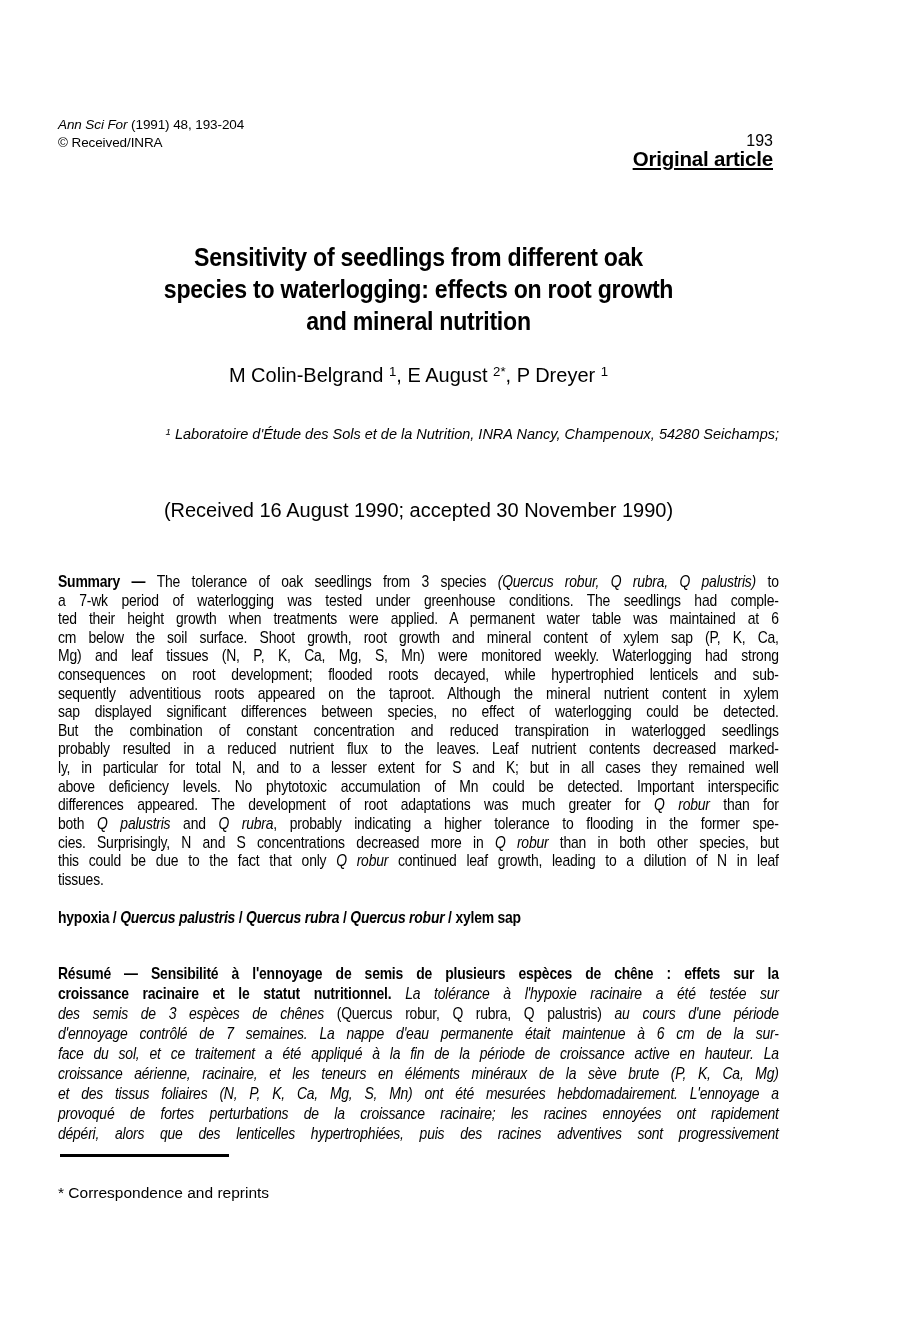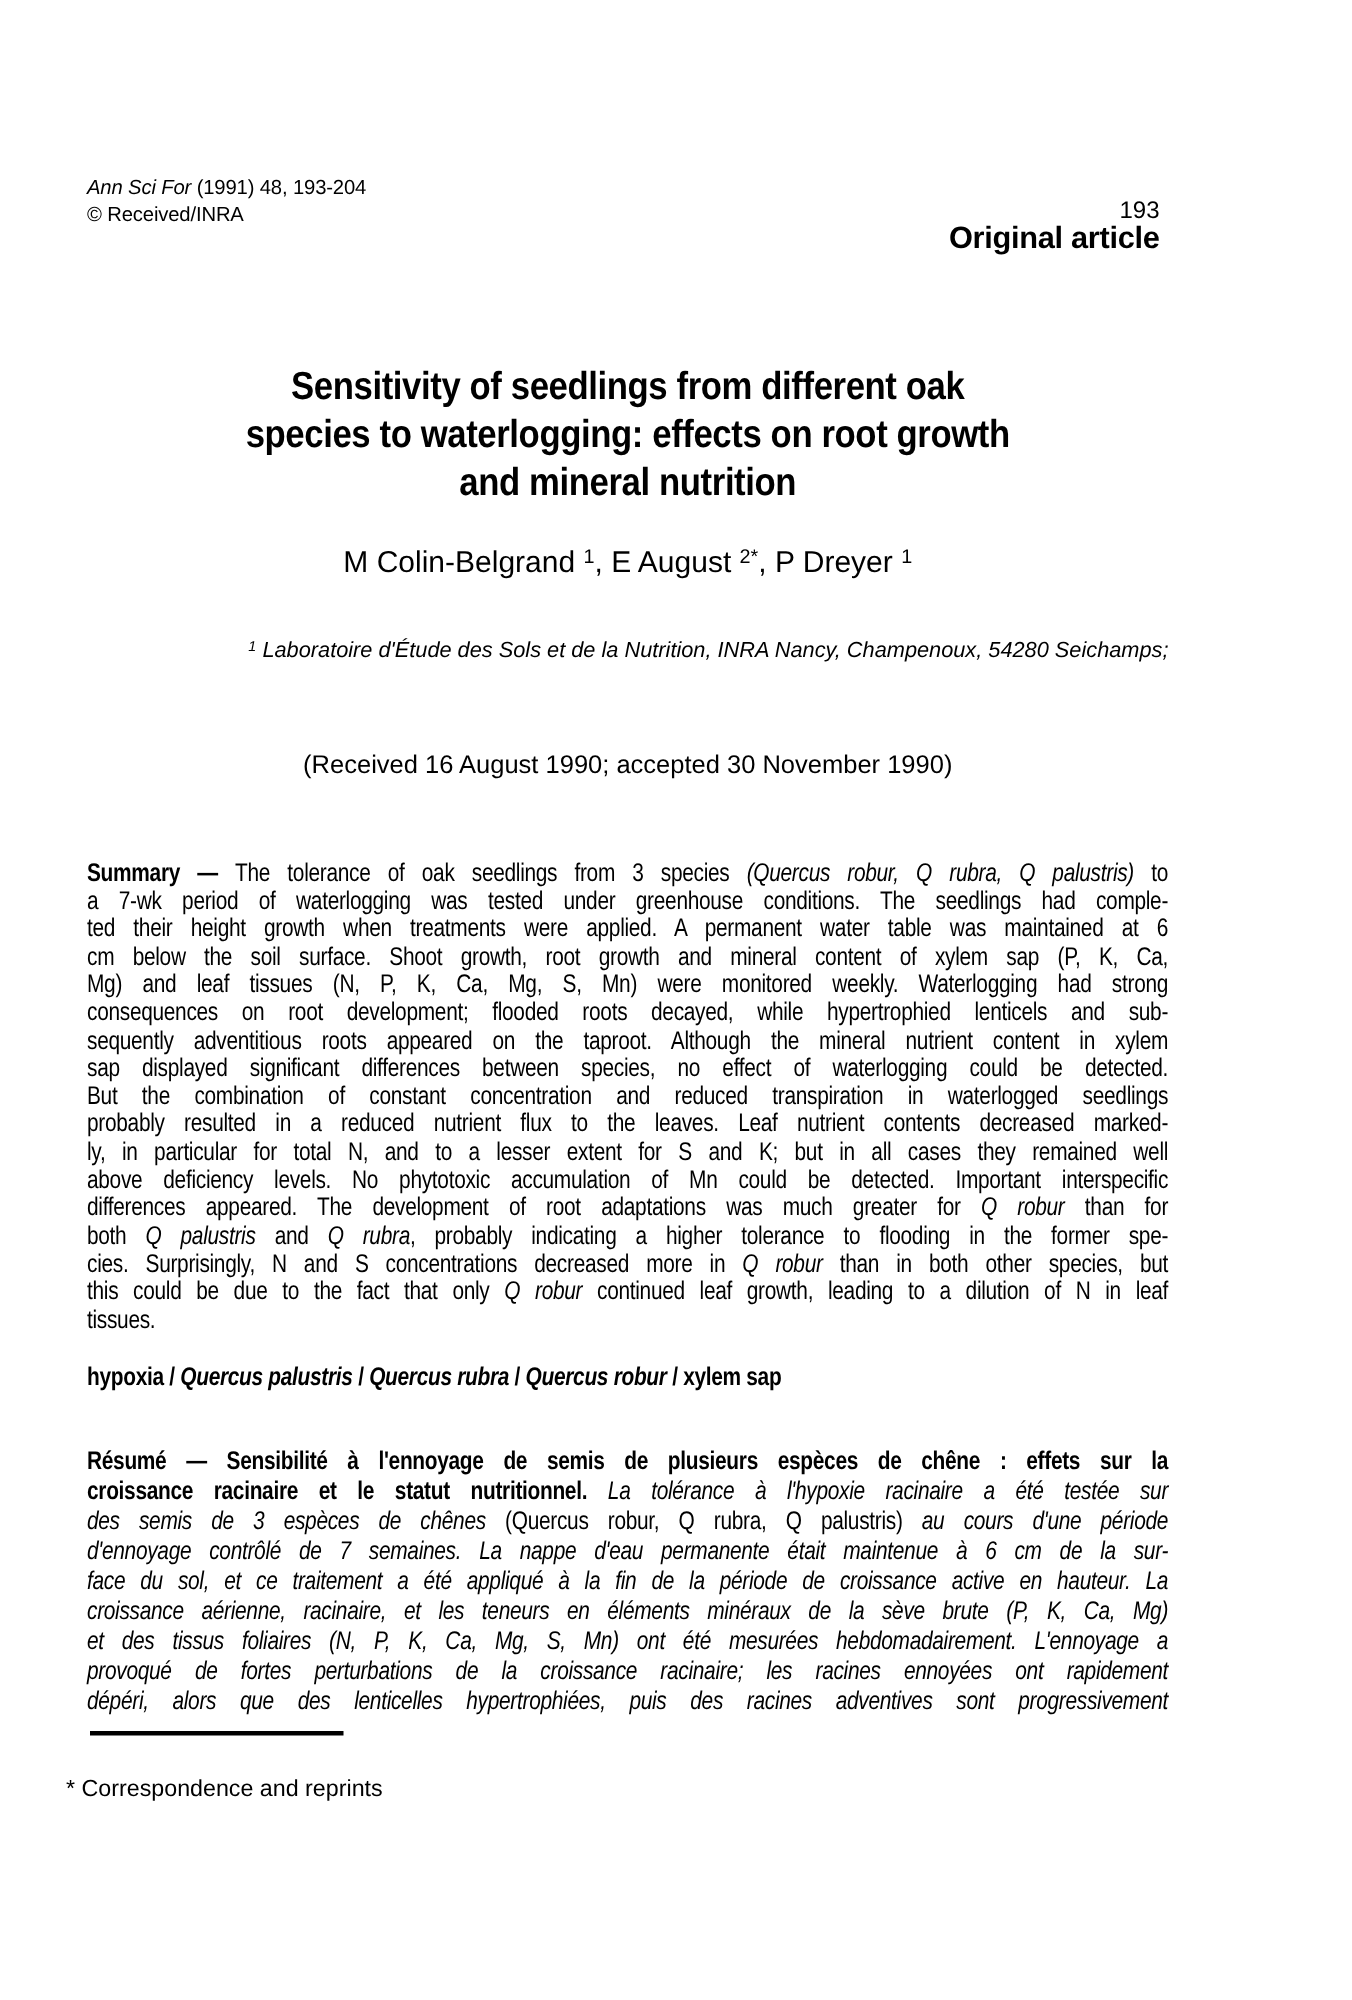--- a/index.html
+++ b/index.html
@@ -8,33 +8,33 @@
     position:relative;
     font-family:"Liberation Sans", sans-serif;
     color:#000;
     overflow:hidden;
   }
   .abs { position:absolute; }
 
   
   #journal-block { left:58px; top:116px; font-size:13.5px; line-height:17.5px; letter-spacing:-0.1px; }
   #page-number   { top:112px; right:128px; font-size:16px;margin-top:20px; }
-  #article-type  { top:147px; right:128px; font-size:20.5px; font-weight:700; letter-spacing:-0.2px; }
+  #article-type  { top:147px; right:128px; font-size:20.5px; font-weight:700; letter-spacing:-0.2px;text-decoration:underline; }
 
   
   #title-block {
     left:58px; top:241px; width:721px;
     font-size:26px; font-weight:700; line-height:32px; letter-spacing:-0.3px;
     transform:scaleX(0.89); transform-origin:50% 0;
   }
   #title-block .tl { text-align:center; }
   #authors-line { left:58px; top:362px; width:721px; text-align:center; font-size:20px; line-height:26px; }
   #affiliations { left:58px; top:424px; width:721px; text-align:center; font-style:italic; font-size:14.5px; line-height:20px; }
   #affiliations .tl { text-align:right; }
-  #received-line { left:58px; top:500px; width:721px; text-align:center; font-size:17px; line-height:20px; }
+  #received-line { left:58px; top:500px; width:721px; text-align:center; font-size:20px; line-height:20px; }
 
   
   .just {
     left:58px; width:880px;
     transform:scaleX(0.819); transform-origin:0 0;
     font-size:17px; letter-spacing:-0.25px;
   }
   .just .tl { text-align:justify; text-align-last:justify; }
   .just .tl.end { text-align-last:left; }
   #summary-block { top:573px; }
@@ -44,21 +44,21 @@
   #resume-block .tl { height:20px; line-height:20px; }
 
   
   .b  { font-weight:700; }
   .i  { font-style:italic; }
   .bi { font-weight:700; font-style:italic; }
   .sup { font-size:0.66em; position:relative; top:-0.42em; }
 
   
   #footnote-rule { left:60px; top:1154px; width:169px; height:2.5px; background:#000; }
-  #footnote-text { left:44px; top:1184px; font-size:15.5px; }
+  #footnote-text { left:58px; top:1184px; font-size:15.5px; }
 </style>
 </head>
 <body>
 
 <div>
 
   <div class="abs" id="journal-block">
     <div><span class="i">Ann Sci For</span><span> (1991) 48, 193-204</span></div>
     <div>© Received/INRA</div>
   </div>

